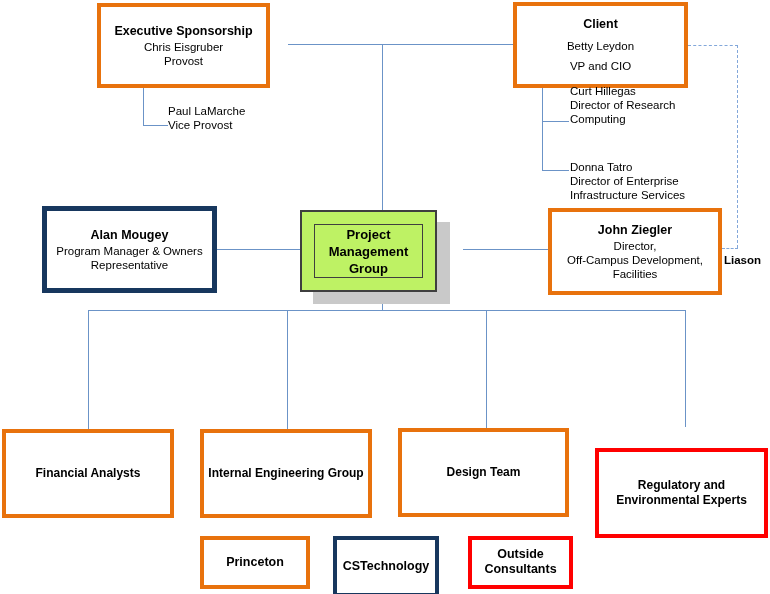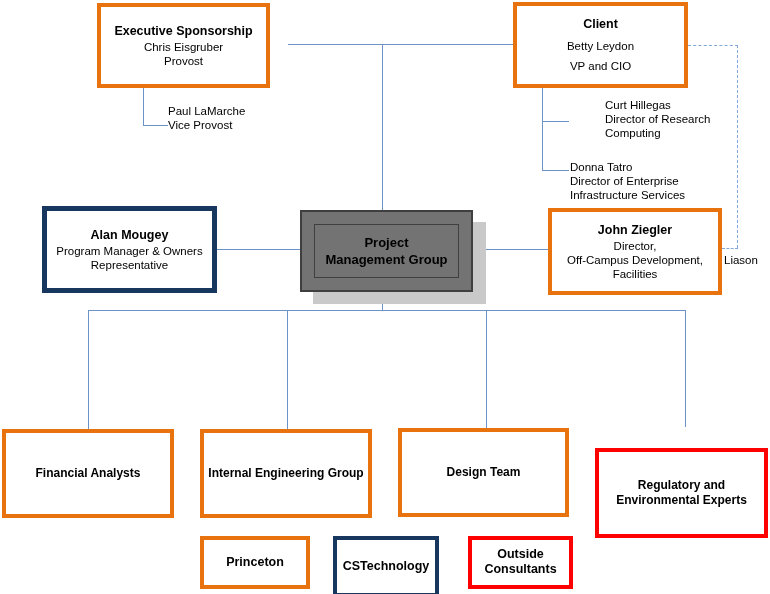--- a/index.html
+++ b/index.html
@@ -19,22 +19,22 @@
   .navy4{border:4px solid var(--navy);}
   .red{border:4px solid var(--red);}
   .legend-box .title{font-size:12.5px;line-height:15px;}
   .bottom-box .title{font-size:12px;line-height:15px;}
   .hline{position:absolute;height:1px;background:var(--connector);}
   .vline{position:absolute;width:1px;background:var(--connector);}
   .hdash{position:absolute;height:0;border-top:1px dashed var(--connector-dash);}
   .vdash{position:absolute;width:0;border-left:1px dashed var(--connector-dash);}
   .note{position:absolute;font-size:11.5px;line-height:14px;color:#000;text-align:left;white-space:nowrap;}
   .pmg-outer{
-    position:absolute;left:300px;top:210px;width:173px;height:82px;
-    background:#737373;border:2px solid var(--pmg-border);padding:12px;box-sizing:border-box;
+    position:absolute;left:300px;top:210px;width:137px;height:82px;
+    background:#bef264;border:2px solid var(--pmg-border);padding:12px;box-sizing:border-box;
     box-shadow:13px 12px 0 0 var(--shadow);
   }
   .pmg-inner{
     width:100%;height:100%;border:1px solid var(--pmg-border);box-sizing:border-box;
     display:flex;align-items:center;justify-content:center;text-align:center;
     font-weight:bold;font-size:13px;line-height:17px;padding:0 10px;
   }
 </style>
 </head>
 <body>
@@ -71,33 +71,33 @@
     <div class="title">Client</div>
     <div class="sub">Betty Leydon</div>
     <div class="sub">VP and CIO</div>
   </div>
 
   <div class="note" style="left:168px;top:104px;">
     <div>Paul LaMarche</div>
     <div>Vice Provost</div>
   </div>
 
-  <div class="note" style="left:570px;top:98px;margin-left:35px;">
+  <div class="note" style="left:570px;top:84px;">
     <div>Curt Hillegas</div>
     <div>Director of Research</div>
     <div>Computing</div>
   </div>
 
   <div class="note" style="left:570px;top:160px;">
     <div>Donna Tatro</div>
     <div>Director of Enterprise</div>
     <div>Infrastructure Services</div>
   </div>
 
-  <div class="note" style="left:724px;top:253px;">Liason</div>
+  <div class="note" style="left:724px;top:253px;font-weight:bold;">Liason</div>
 
   <div class="box navy" style="left:42px;top:206px;width:175px;height:87px;">
     <div class="title">Alan Mougey</div>
     <div class="sub">Program Manager &amp; Owners</div>
     <div class="sub">Representative</div>
   </div>
 
   <div class="pmg-outer">
     <div class="pmg-inner">Project Management Group</div>
   </div>

